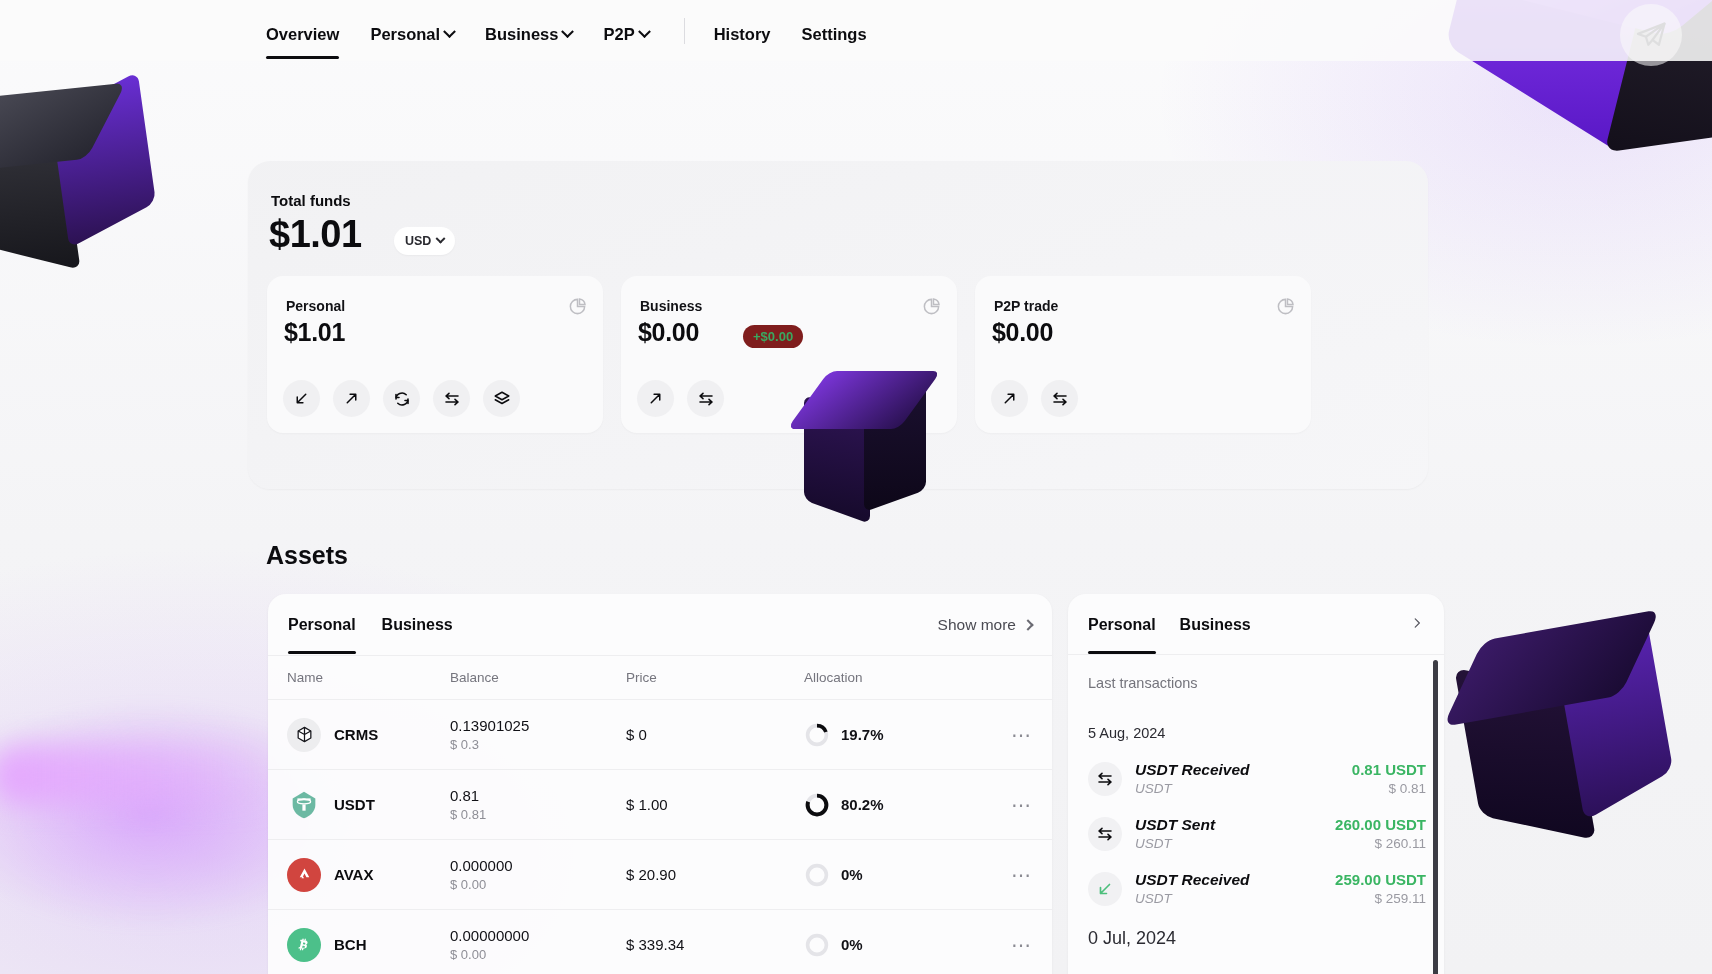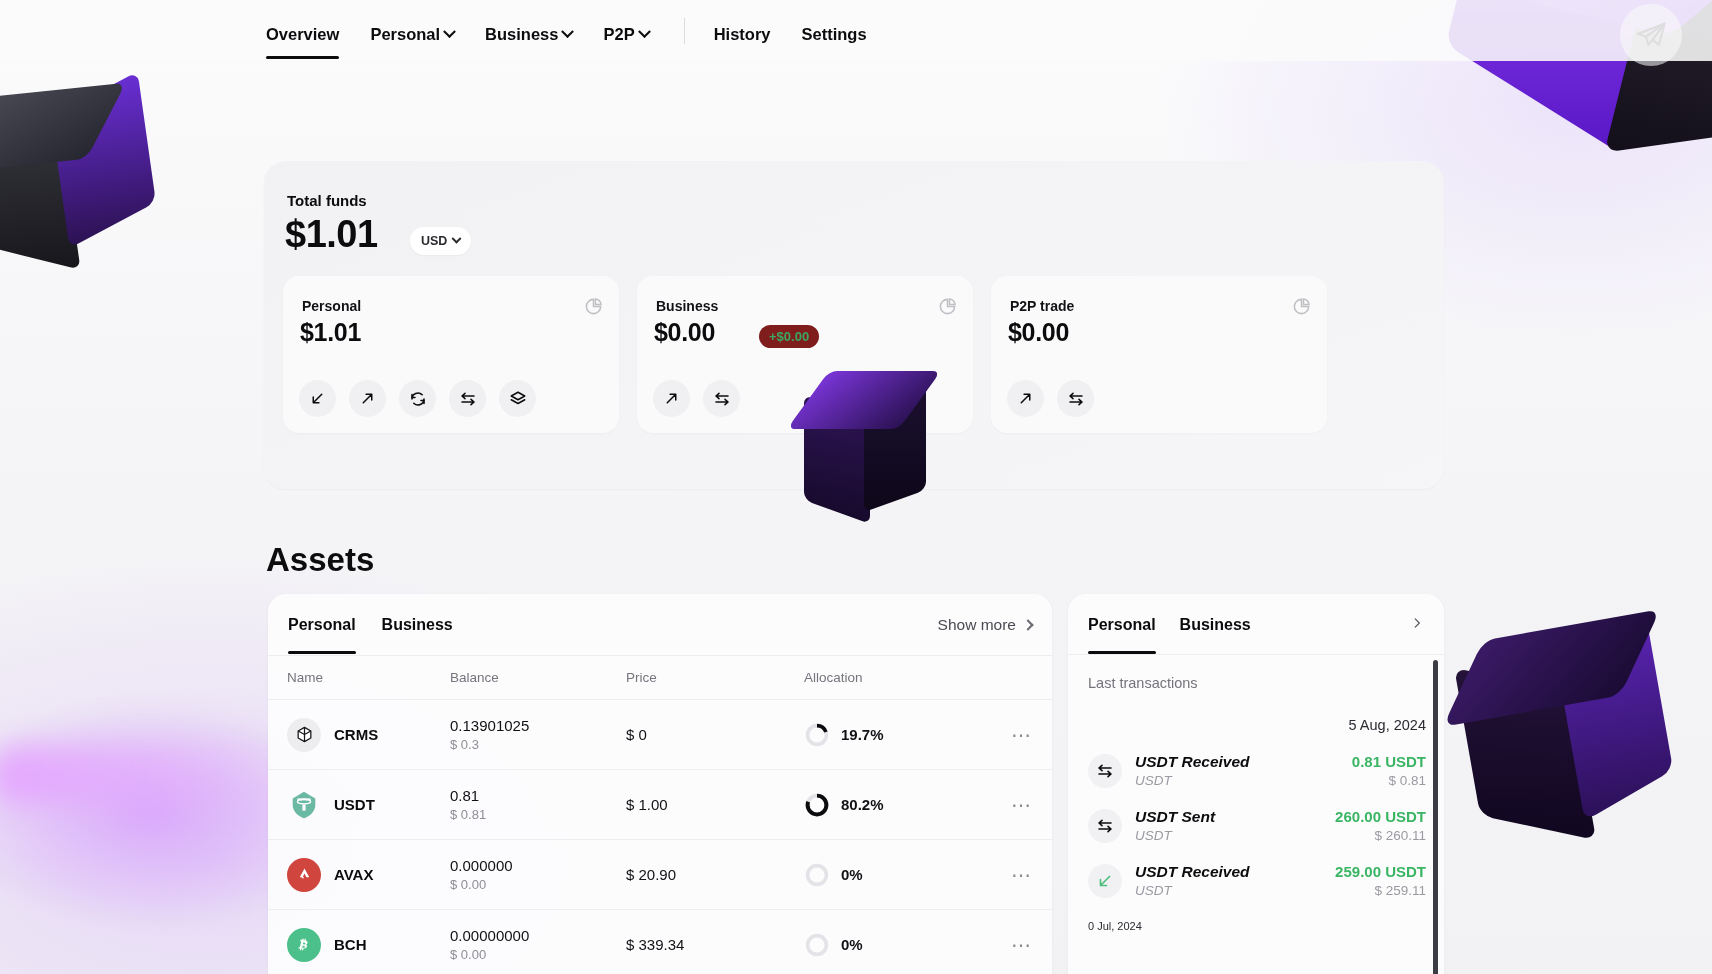--- a/index.html
+++ b/index.html
@@ -82,21 +82,21 @@
     height: 3px; background: #0c0c0f; border-radius: 2px;
   }
   .nav-sep { width: 1px; height: 26px; background: #dcdce0; margin: 0 29px 0 4px; }
   .chev { width: 9px; height: 9px; border-right: 2px solid #0c0c0f; border-bottom: 2px solid #0c0c0f;
           transform: rotate(45deg) translate(-2px,-2px); }
 
   
   .page { position: relative; z-index: 4; padding: 33px 0 0 0; }
 
   .funds-card {
-    position: absolute; left: 264px; top: 100px; width: 1180px; height: 328px;
+    position: absolute; left: 248px; top: 100px; width: 1180px; height: 328px;
     background: linear-gradient(160deg, rgba(241,241,243,0.95), rgba(246,246,248,0.92));
     border-radius: 22px;
     box-shadow: 0 1px 2px rgba(20,20,30,0.04);
   }
   .funds-label { position:absolute; left: 23px; top: 31px; font-size: 15px; font-weight: 700; color:#0c0c0f; }
   .funds-amount { position:absolute; left: 21px; top: 52px; font-size: 38px; font-weight: 800; color:#0c0c0f; letter-spacing:-0.5px;}
   .cur-pill { position:absolute; left: 146px; top: 66px; height: 28px; padding: 0 11px;
     background:#fff; border-radius: 16px; display:flex; align-items:center; gap:6px;
     font-size: 12.5px; font-weight:700; color:#2a2a30; cursor:pointer;
     box-shadow: 0 1px 2px rgba(0,0,0,0.04);}
@@ -113,21 +113,21 @@
   .sub-card .sc-title { position:absolute; left: 19px; top: 22px; font-size: 14px; font-weight:600; color:#121216; }
   .sub-card .sc-amt { position:absolute; left: 17px; top: 42px; font-size: 25px; font-weight: 800; color:#0c0c0f; letter-spacing:-0.3px;}
   .sub-card .sc-badge { position:absolute; left: 122px; top: 49px; background:#7f1d1d; color:#3aa860;
     font-size: 13px; font-weight: 700; padding: 4px 10px; border-radius: 12px; }
   .sc-pie { position:absolute; right: 16px; top: 21px; width: 19px; height: 19px; opacity: .55;}
   .sc-actions { position:absolute; left: 16px; bottom: 16px; display:flex; gap: 13px; }
   .act { width: 37px; height: 37px; border-radius: 50%; background:#f0f0f2; display:flex;
     align-items:center; justify-content:center; cursor:pointer; }
 
   
-  .assets-title { position:absolute; left: 266px; top: 480px; font-size: 33px; font-weight: 800; color:#0c0c0f; }
+  .assets-title { position:absolute; left: 266px; top: 480px; font-size: 25px; font-weight: 800; color:#0c0c0f; }
 
   .assets-card { position:absolute; left: 268px; top: 533px; width: 784px; height: 430px;
     background: rgba(252,252,253,0.96); border-radius: 18px 18px 0 0;
     box-shadow: 0 1px 3px rgba(20,20,30,0.05); overflow:hidden; }
   .tabs { height: 61px; display:flex; align-items:flex-start; padding: 22px 0 0 20px; gap: 26px; position:relative;}
   .tab { font-size: 16px; font-weight: 700; color:#0c0c0f; cursor:pointer; position:relative; padding-bottom: 20px;}
   .tab.active::after { content:""; position:absolute; left:0; right:0; bottom: 0; height: 3px; background:#0c0c0f; border-radius:2px;}
   .show-more { position:absolute; right: 20px; top: 22px; display:flex; align-items:center; gap:8px;
     font-size: 15.5px; color:#4a4a52; cursor:pointer; }
   .arrow-r { width: 8px; height: 8px; border-top: 2px solid #6a6a72; border-right: 2px solid #6a6a72;
@@ -149,33 +149,33 @@
 
   
   .tx-card { position:absolute; left: 1068px; top: 533px; width: 376px; height: 430px;
     background: rgba(252,252,253,0.96); border-radius: 18px 18px 0 0;
     box-shadow: 0 1px 3px rgba(20,20,30,0.05); overflow: hidden; }
   .tx-tabs { height: 61px; display:flex; align-items:flex-start; padding: 22px 0 0 20px; gap: 24px; position:relative;
     border-bottom: 1px solid #eeeef0;}
   .tx-chev { position:absolute; right: 20px; top: 22px; cursor:pointer; }
   .tx-body { padding: 20px 18px 0 20px; position:relative;}
   .tx-hdr { font-size: 14.5px; color:#74747c; }
-  .tx-date { font-size: 14.5px; color:#2b2b32; margin-top: 26px; text-align: right; }
+  .tx-date { font-size: 14.5px; color:#2b2b32; margin-top: 34px; }
   .tx-row { display:flex; align-items:center; margin-top: 20px; }
   .tx-ic { width: 34px; height: 34px; border-radius:50%; background:#f1f1f3; display:flex;
     align-items:center; justify-content:center; flex:none; margin-right: 13px;}
   .tx-mid { flex: 1; font-style: italic; }
   .tx-t { font-size: 15.5px; font-weight: 700; color:#0c0c0f; }
   .tx-s { font-size: 13.5px; color:#9a9aa2; margin-top: 2px;}
   .tx-right { text-align: right; }
   .tx-amt { font-size: 15px; font-weight: 700; color:#3ab563; }
   .tx-usd { font-size: 13.5px; color:#9a9aa2; margin-top: 3px;}
   .tx-scroll { position:absolute; right: 6px; top: 66px; width: 5px; height: 320px;
     background:#3c3c44; border-radius: 3px; cursor:pointer;}
-  .tx-foot-date { font-size: 11px; color:#2b2b32; margin-top: 22px; }
+  .tx-foot-date { font-size: 18px; color:#2b2b32; margin-top: 22px; }
 
   
   .fab { position:absolute; right: 30px; bottom: 28px; width: 62px; height: 62px; border-radius:50%;
     background: rgba(255,255,255,0.55); display:flex; align-items:center; justify-content:center; cursor:pointer;}
 </style>
 </head>
 <body>
 
 <div id="root">
 

